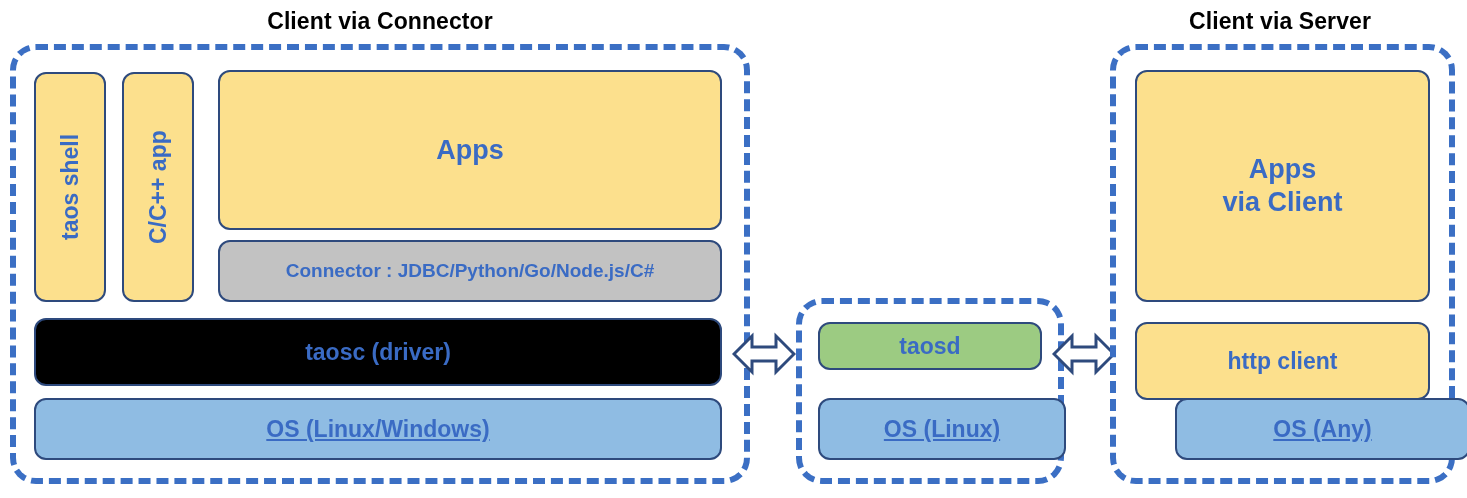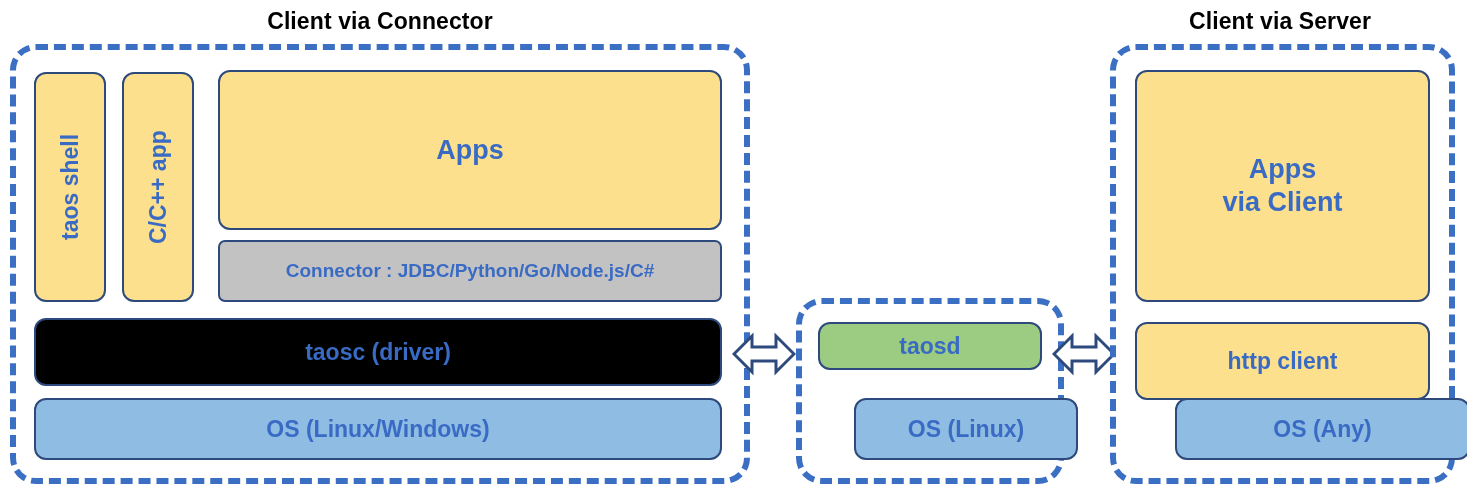--- a/index.html
+++ b/index.html
@@ -50,21 +50,21 @@
     justify-content: center;
     text-align: center;
     color: #3a6bc4;
     font-weight: bold;
     font-size: 21px;
     line-height: 1.22;
     padding: 2px 6px;
   }
   .box.yellow { background: #fce08d; }
   .box.orange { background: #000000; }
-  .box.blue   { background: #8fbce3; }
+  .box.blue   { background: #8fbce3; text-decoration: underline; }
   .box.green  { background: #9ccb82; }
   .box.gray   { background: #c2c2c2; }
 
   .box.vertical {
     writing-mode: vertical-rl;
     transform: rotate(180deg);
     padding: 6px 2px;
   }
 
   .box.big-label { font-size: 27px; }
@@ -87,37 +87,37 @@
   <div class="section-title" style="left:1110px; top:8px; width:340px;">Client via Server</div>
 
   <div class="dashed-group" style="left:10px; top:44px; width:740px; height:440px;"></div>
 
   <div class="box yellow vertical med-label" style="left:34px; top:72px; width:72px; height:230px;">taos shell</div>
 
   <div class="box yellow vertical med-label" style="left:122px; top:72px; width:72px; height:230px;">C/C++ app</div>
 
   <div class="box yellow big-label" style="left:218px; top:70px; width:504px; height:160px;">Apps</div>
 
-  <div class="box gray small-label" style="left:218px; top:240px; width:504px; height:62px;border-radius:7px;">Connector : JDBC/Python/Go/Node.js/C#</div>
+  <div class="box gray small-label" style="left:218px; top:240px; width:504px; height:62px;">Connector : JDBC/Python/Go/Node.js/C#</div>
 
   <div class="box orange med-label" style="left:34px; top:318px; width:688px; height:68px;">taosc (driver)</div>
 
   <div class="box blue med-label" style="left:34px; top:398px; width:688px; height:62px;">OS (Linux/Windows)</div>
 
   <div class="arrow" style="left:732px; top:325px; width:64px; height:58px;">
     <svg width="64" height="58" viewBox="0 0 64 58">
       <polygon points="2,29 20,11 20,22 44,22 44,11 62,29 44,47 44,36 20,36 20,47" fill="#ffffff" stroke="#2e4a7d" stroke-width="3" stroke-linejoin="miter"></polygon>
     </svg>
   </div>
 
   <div class="dashed-group" style="left:796px; top:298px; width:268px; height:186px;"></div>
 
   <div class="box green med-label" style="left:818px; top:322px; width:224px; height:48px;">taosd</div>
 
-  <div class="box blue med-label" style="left:854px; top:398px; width:224px; height:62px;">OS (Linux)</div>
+  <div class="box blue med-label" style="left:818px; top:398px; width:248px; height:62px;">OS (Linux)</div>
 
   <div class="arrow" style="left:1052px; top:325px; width:64px; height:58px;">
     <svg width="64" height="58" viewBox="0 0 64 58">
       <polygon points="2,29 20,11 20,22 44,22 44,11 62,29 44,47 44,36 20,36 20,47" fill="#ffffff" stroke="#2e4a7d" stroke-width="3" stroke-linejoin="miter"></polygon>
     </svg>
   </div>
 
   <div class="dashed-group" style="left:1110px; top:44px; width:345px; height:440px;"></div>
 
   <div class="box yellow big-label" style="left:1135px; top:70px; width:295px; height:232px; flex-direction:column;">

